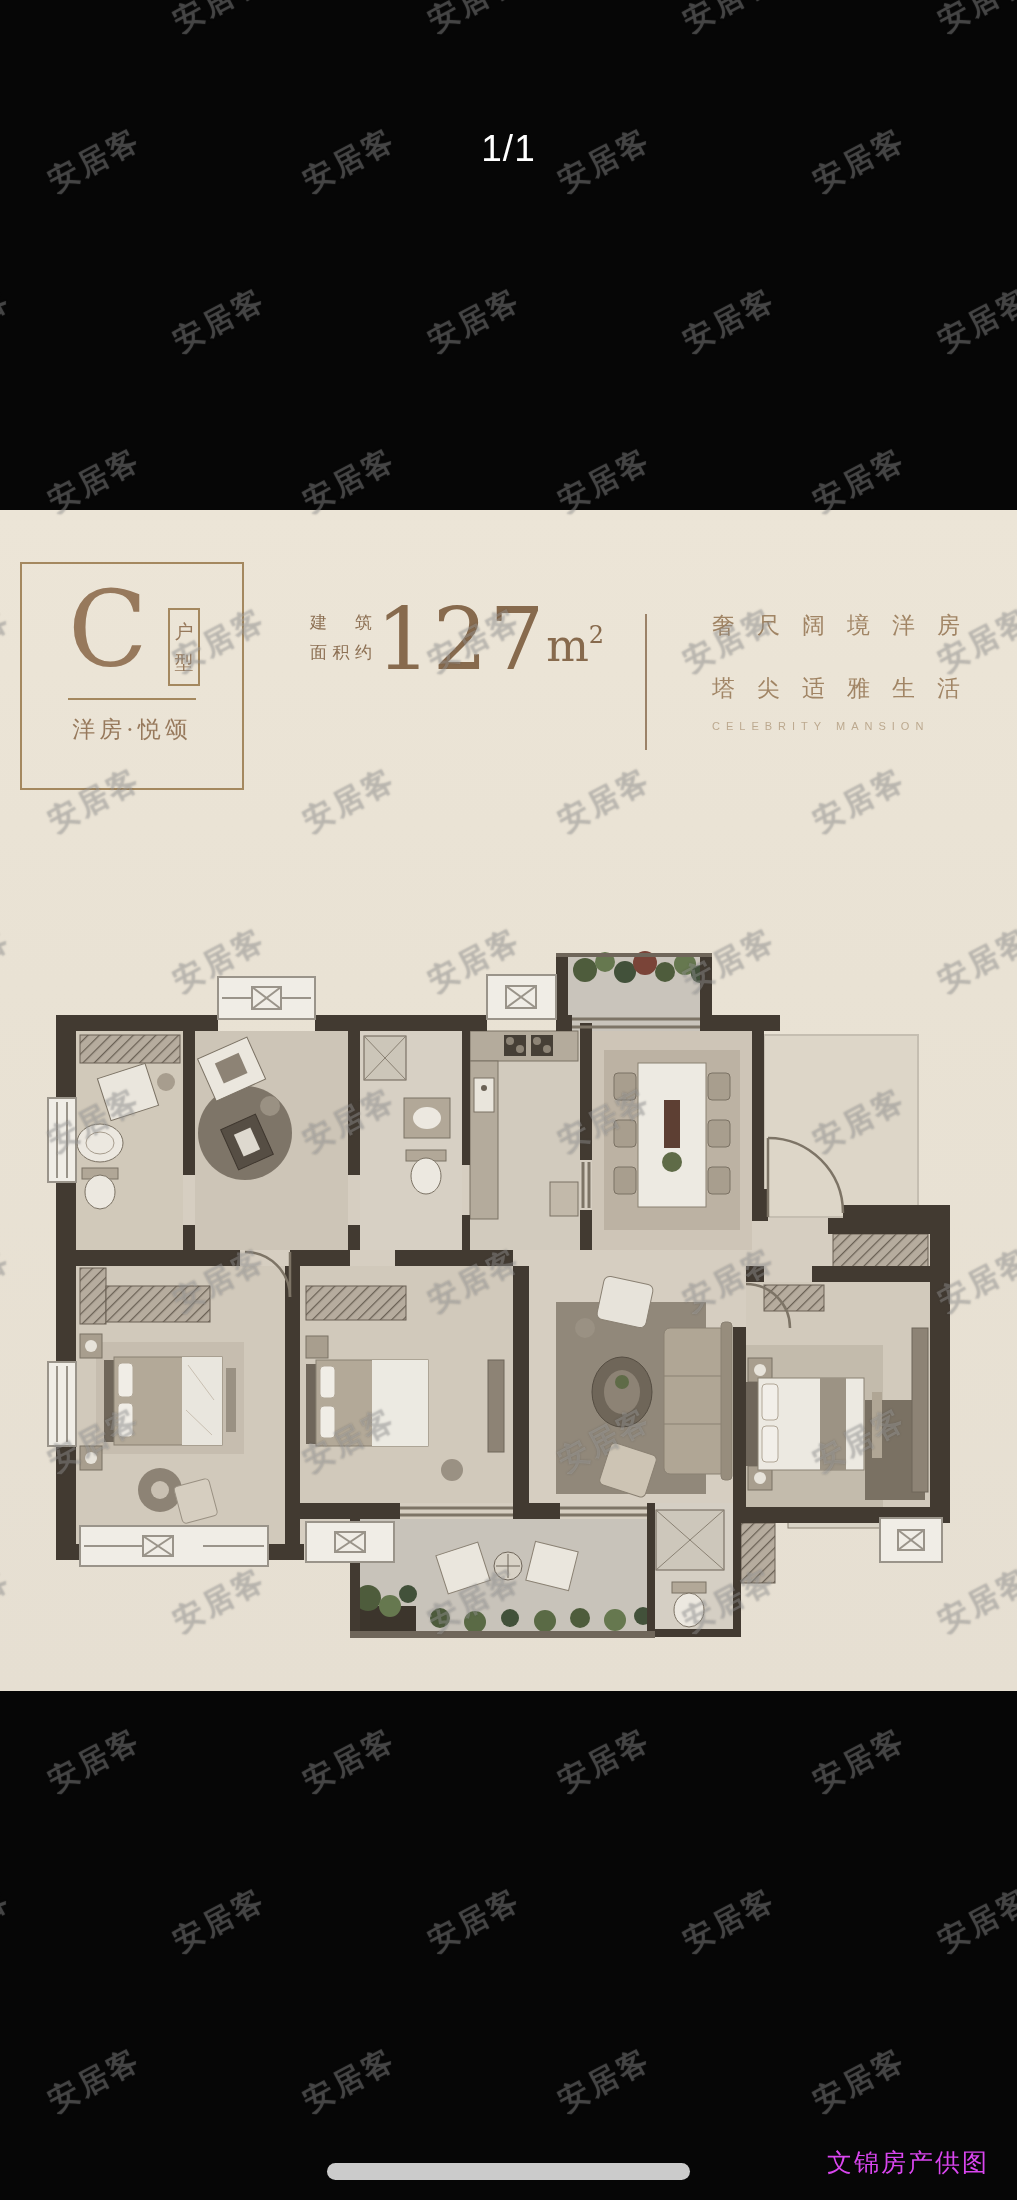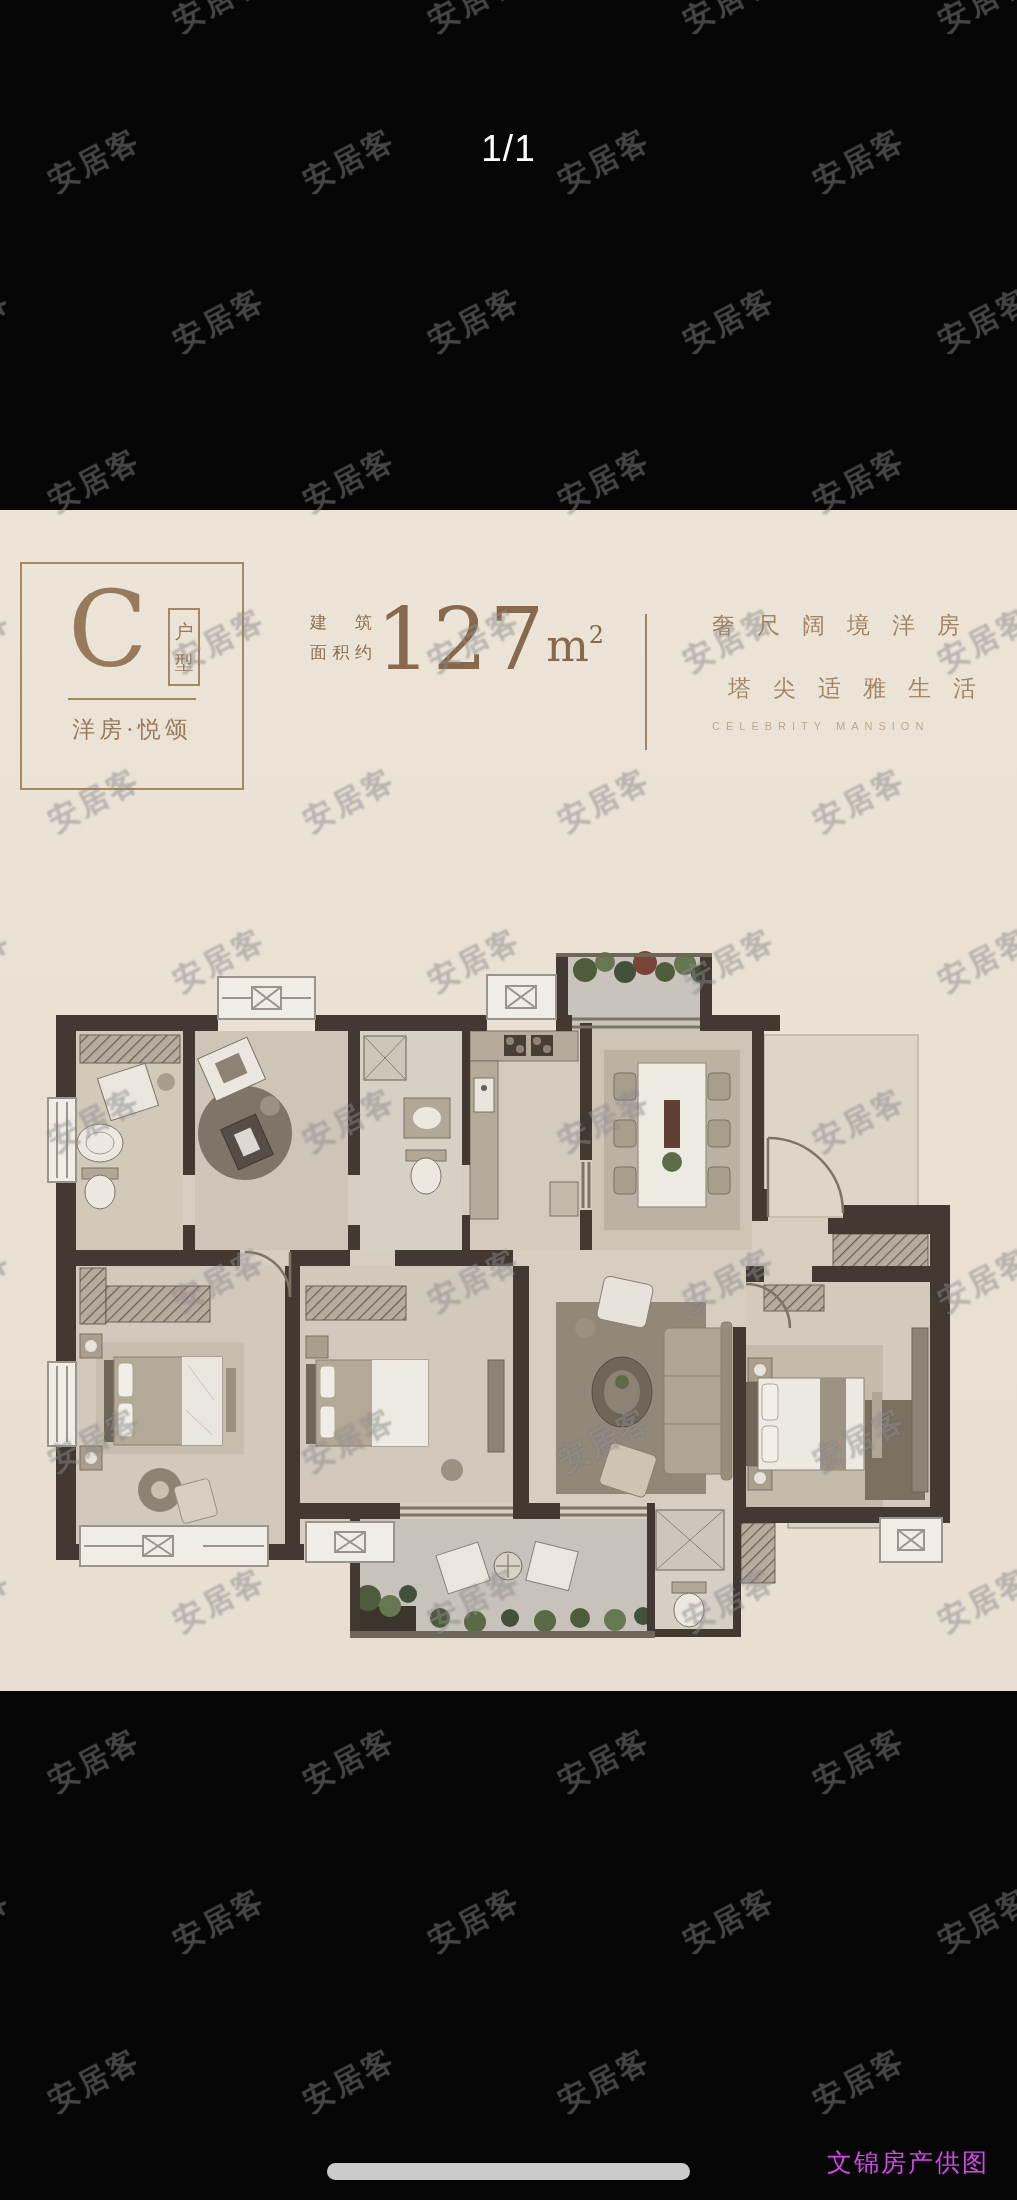--- a/index.html
+++ b/index.html
@@ -31,21 +31,21 @@
             margin-left:4px;letter-spacing:2px;}
   .area-unit{font-family:"DejaVu Serif",serif;font-size:45px;line-height:56px;color:#876a4d;}
   .area-unit sup{font-size:24px;vertical-align:18px;}
   .layout-line{position:absolute;left:332px;top:192px;font-size:30px;letter-spacing:10px;
                color:#876a4d;font-family:"DejaVu Serif",serif;}
   
   .vdivider{position:absolute;left:645px;top:104px;width:2px;height:136px;background:#9b8268;}
   .slogan{position:absolute;left:712px;top:100px;color:#a18565;}
   .slogan .s1,.slogan .s2{font-size:23px;letter-spacing:22px;white-space:nowrap;
                font-family:"DejaVu Serif",serif;}
-  .slogan .s2{margin-top:32px;margin-left:16px;}
+  .slogan .s2{margin-top:32px;}
   .slogan .sen{margin-top:16px;font-size:11px;letter-spacing:6px;color:#bca98f;white-space:nowrap;}
   
   .floorplan{position:absolute;left:0;top:420px;}
   
   .caption{position:absolute;right:28px;top:2146px;font-size:25px;color:#d946ef;letter-spacing:2px;}
   .home-indicator{position:absolute;left:327px;top:2163px;width:363px;height:17px;
                   border-radius:9px;background:#cbcbcb;}
   
   .wm-layer{position:absolute;inset:0;pointer-events:none;z-index:40;overflow:hidden;}
   .wm{position:absolute;transform:rotate(-28deg);font-size:30px;font-weight:bold;

